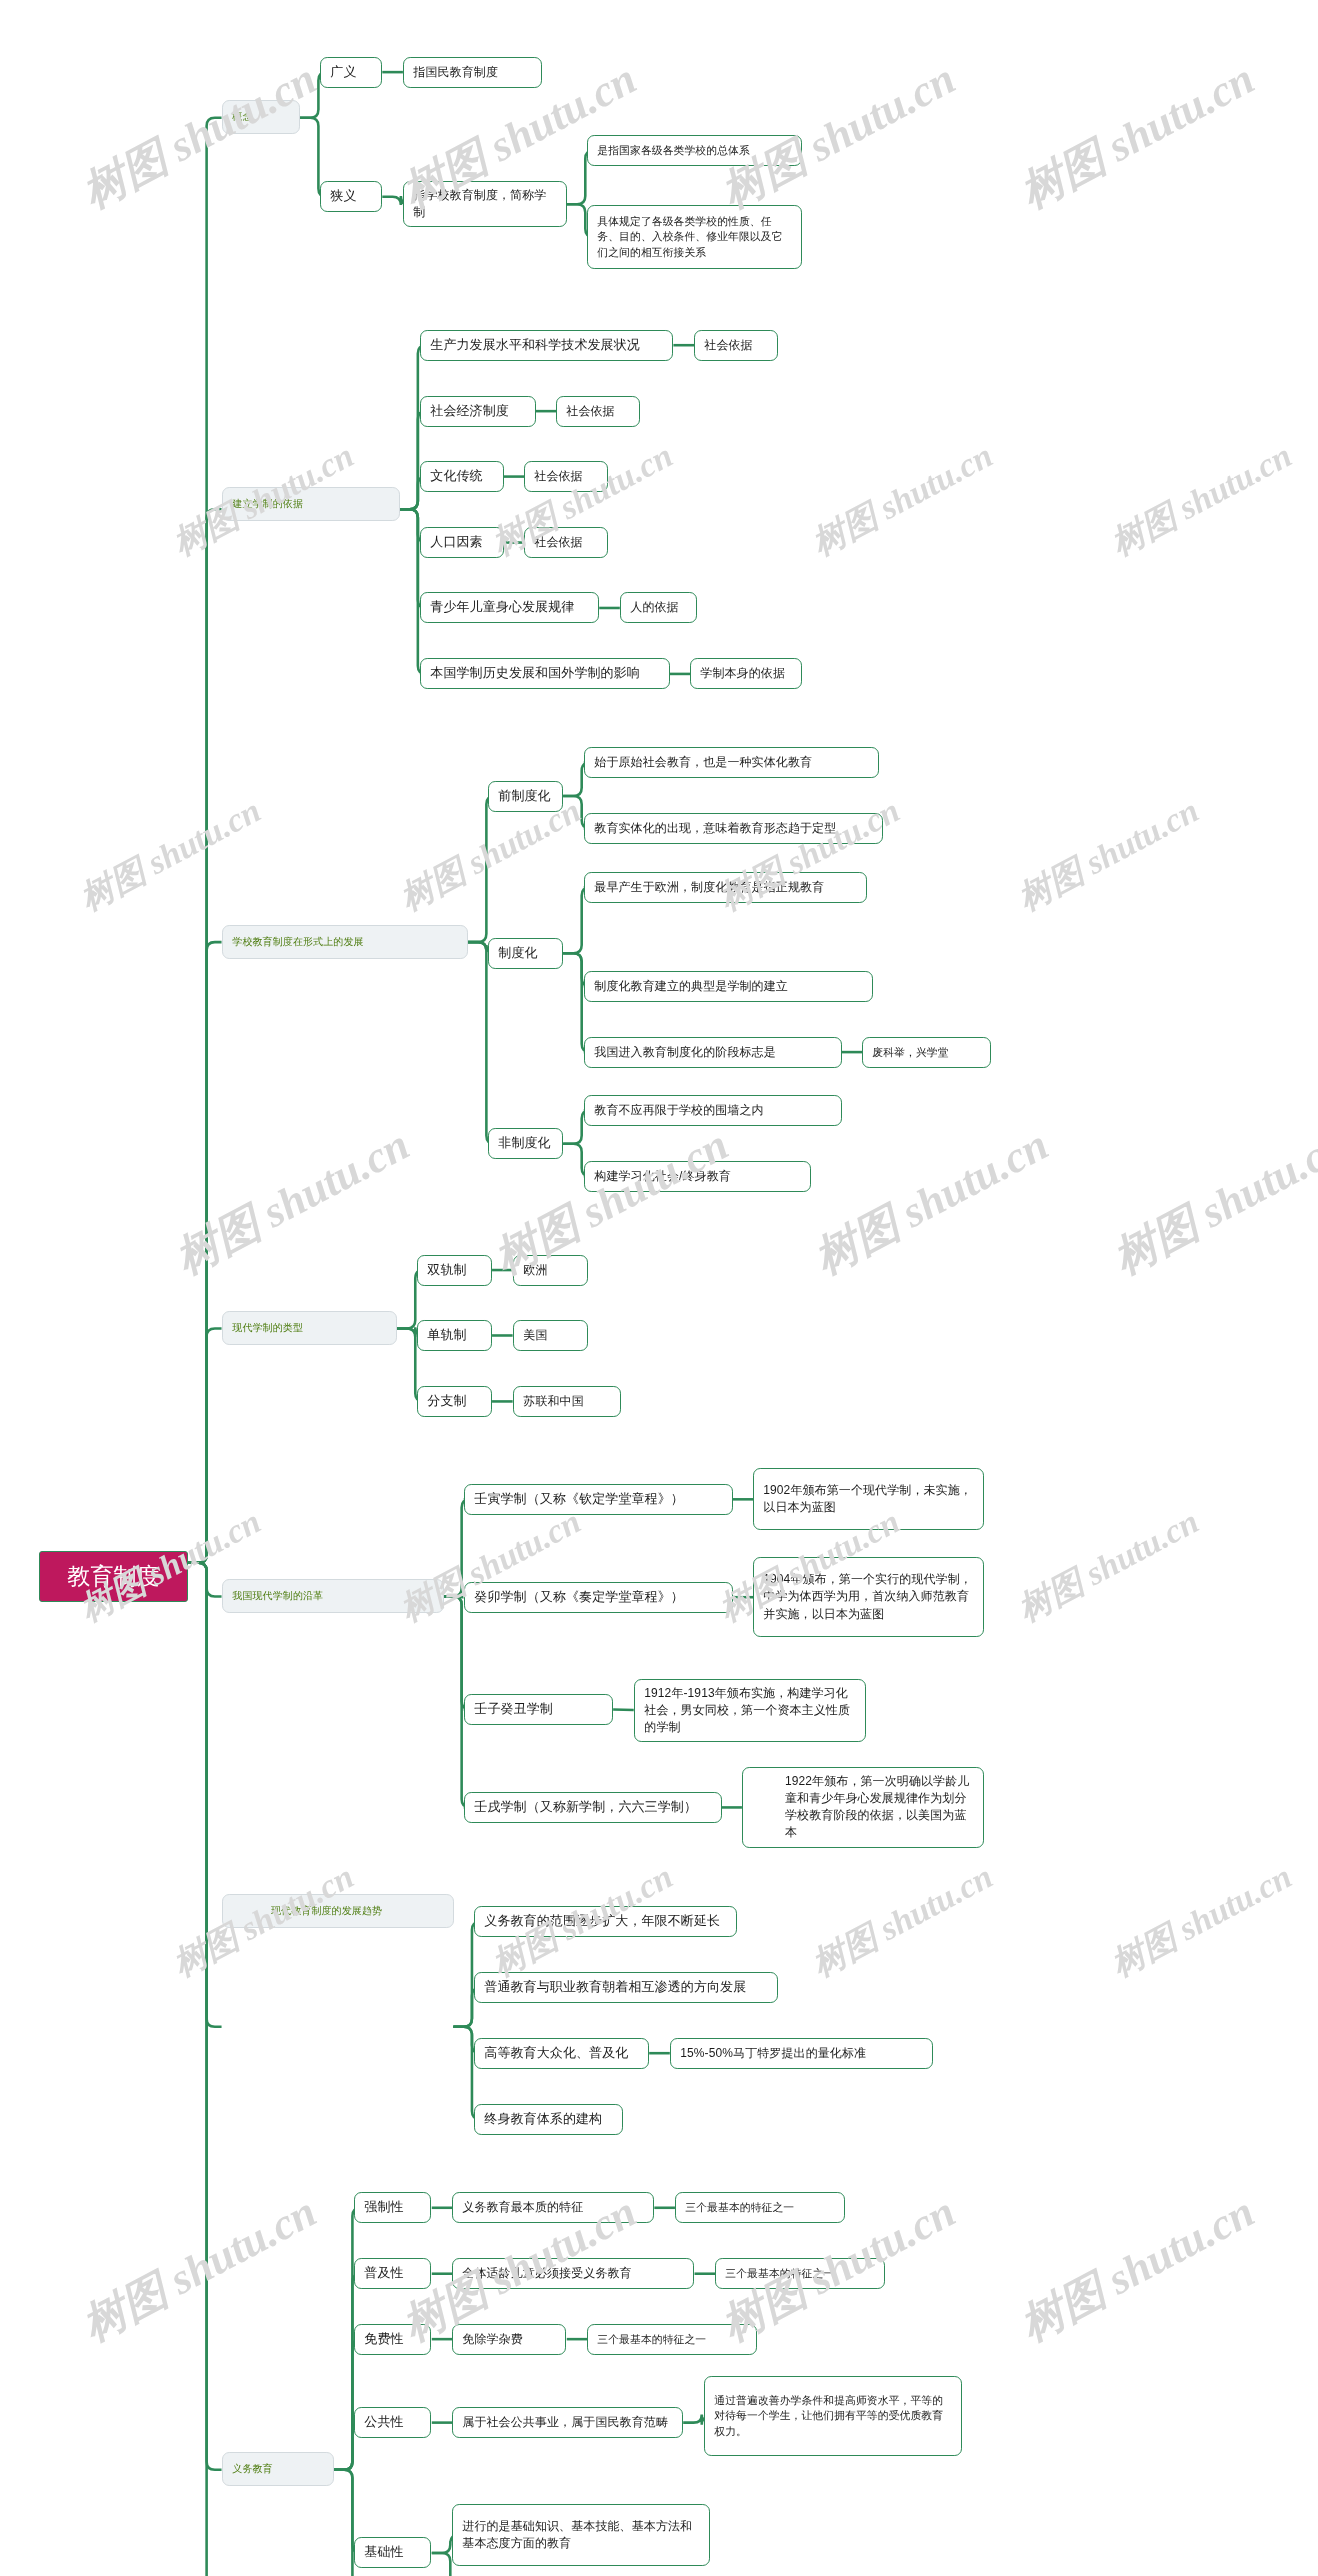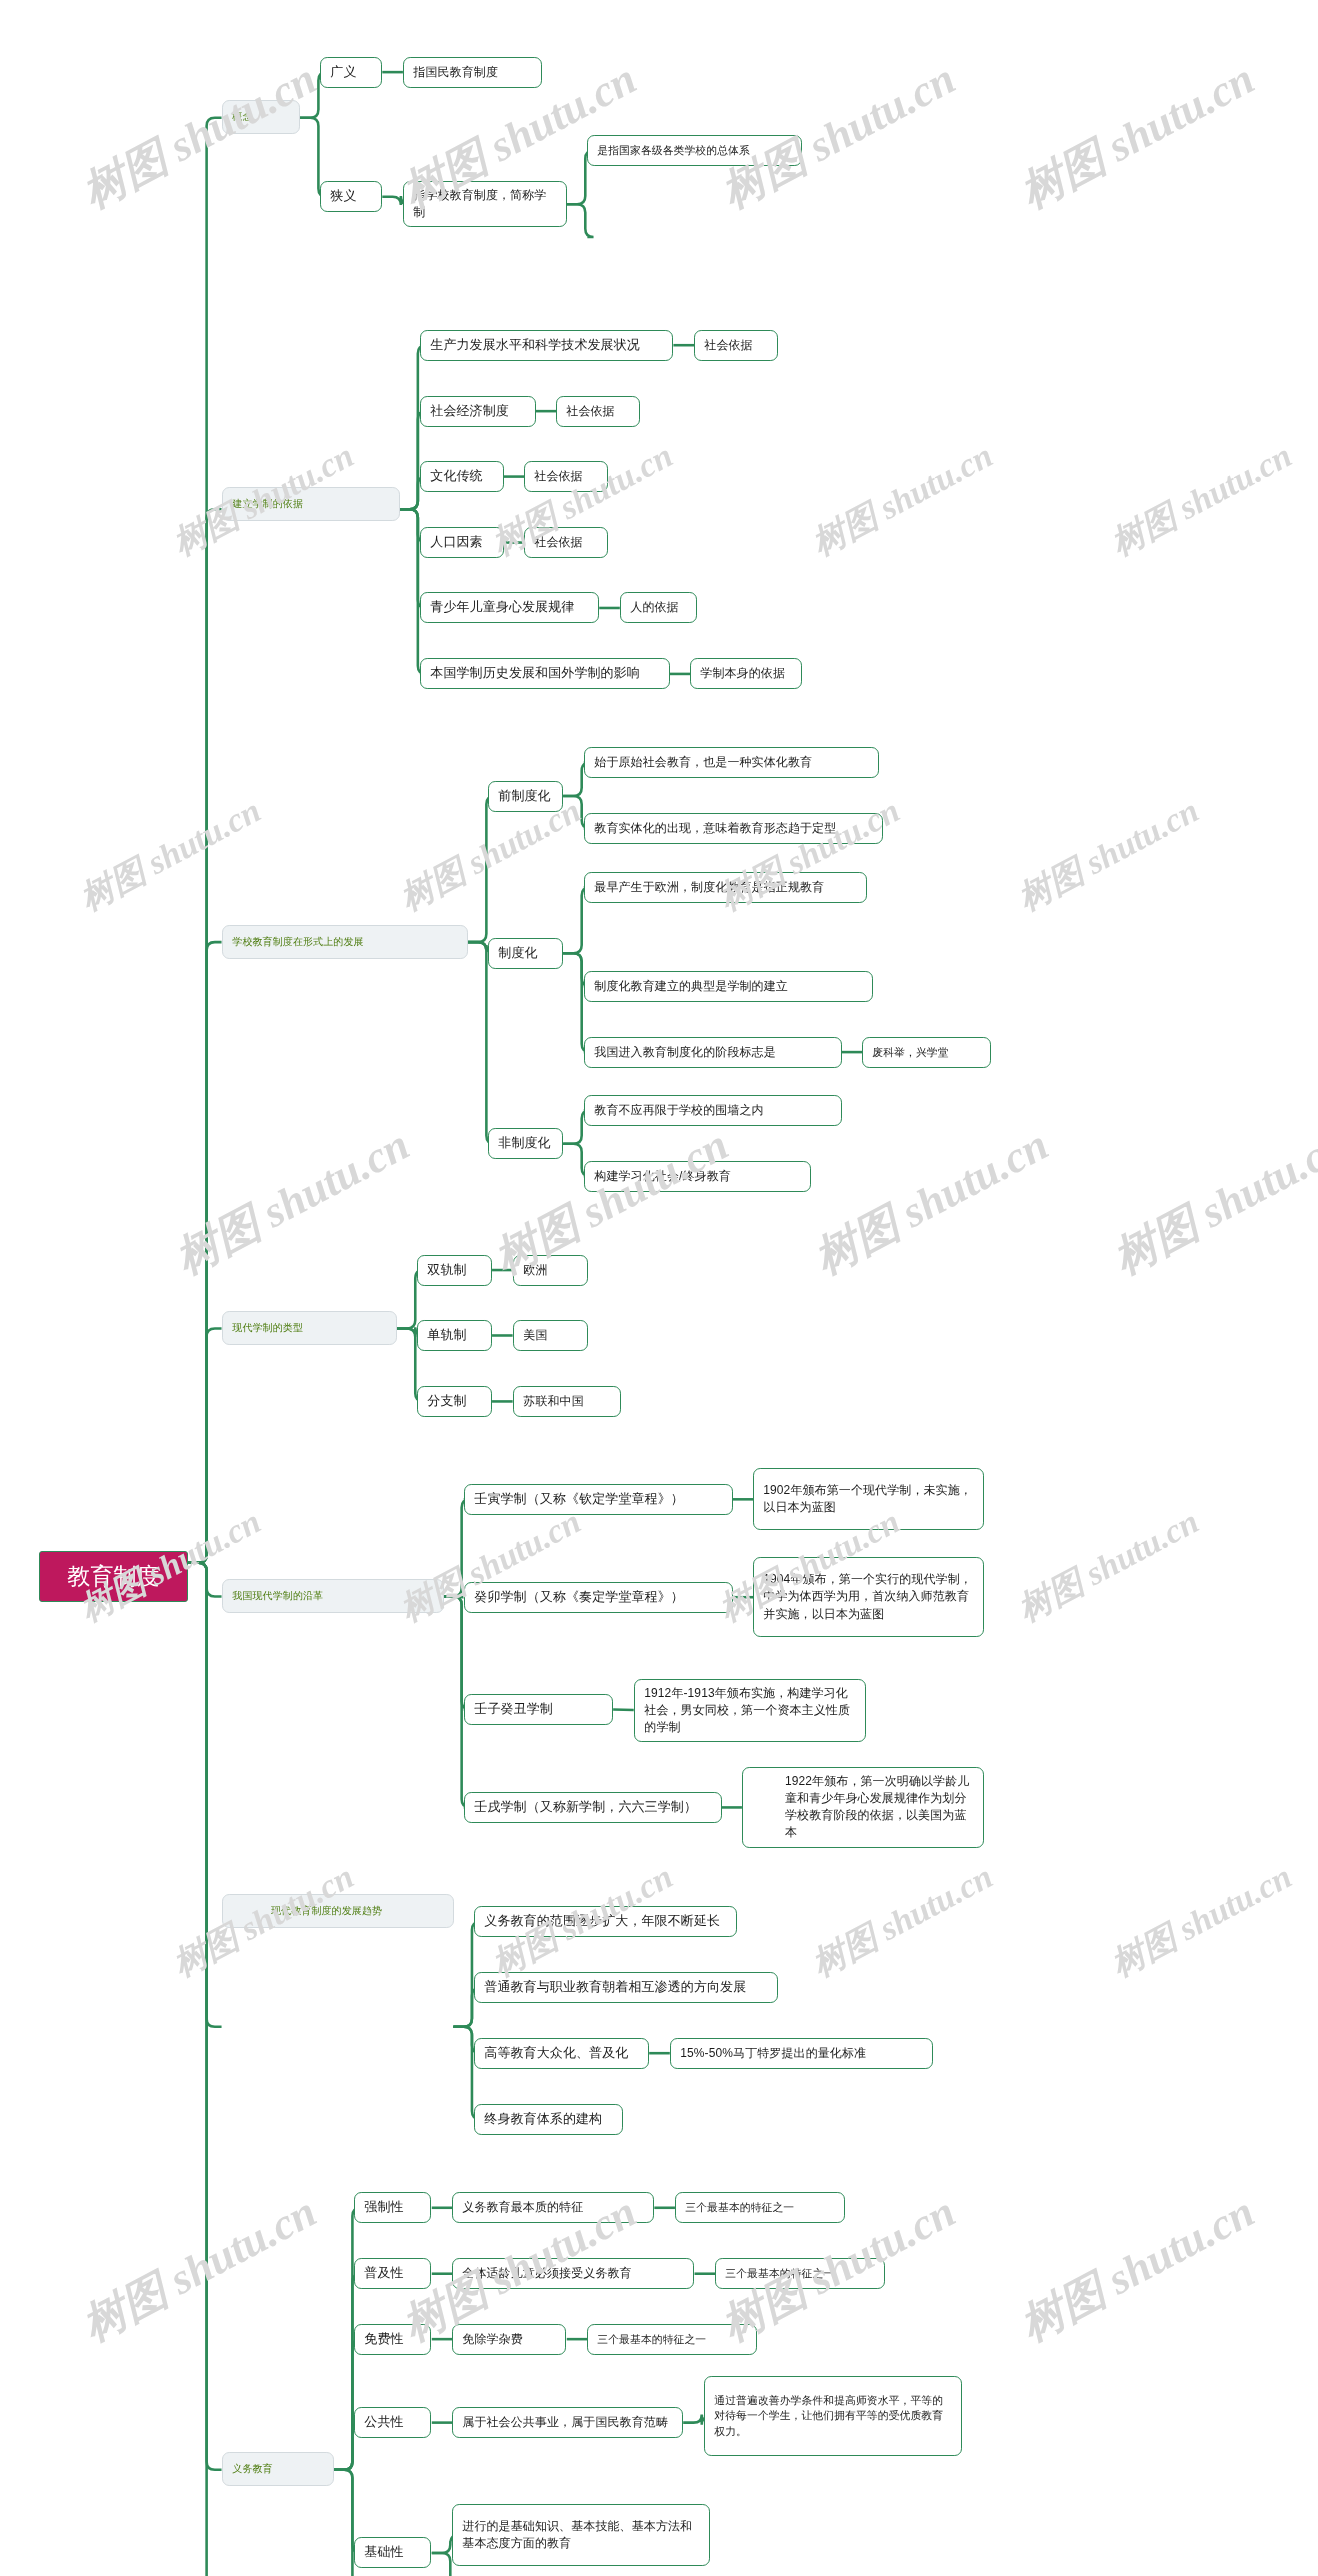--- a/index.html
+++ b/index.html
@@ -219,20 +219,23 @@
     </div>
     <div class="node l2" style="left: 320px; top: 181px; width: 62px; min-height: 31px;">
       <span>狭义</span>
     </div>
     <div class="node l3" style="left: 403px; top: 181px; width: 164px; min-height: 31px;">
       <span>指学校教育制度，简称学制</span>
     </div>
     <div class="node l4" style="left: 587px; top: 135px; width: 215px; min-height: 31px;">
       <span>是指国家各级各类学校的总体系</span>
     </div>
+    <div class="node l4" style="left: 587px; top: 205px; width: 215px; min-height: 64px;">
+      <span>具体规定了各级各类学校的性质、任务、目的、入校条件、修业年限以及它们之间的相互衔接关系</span>
+    </div>
     <div class="node l1" style="left: 222px; top: 487px; width: 178px; min-height: 34px;">
       <span>建立学制的依据</span>
     </div>
     <div class="node l2" style="left: 420px; top: 330px; width: 253px; min-height: 31px;">
       <span>生产力发展水平和科学技术发展状况</span>
     </div>
     <div class="node l3" style="left: 694px; top: 330px; width: 84px; min-height: 31px;">
       <span>社会依据</span>
     </div>
     <div class="node l2" style="left: 420px; top: 396px; width: 116px; min-height: 31px;">

